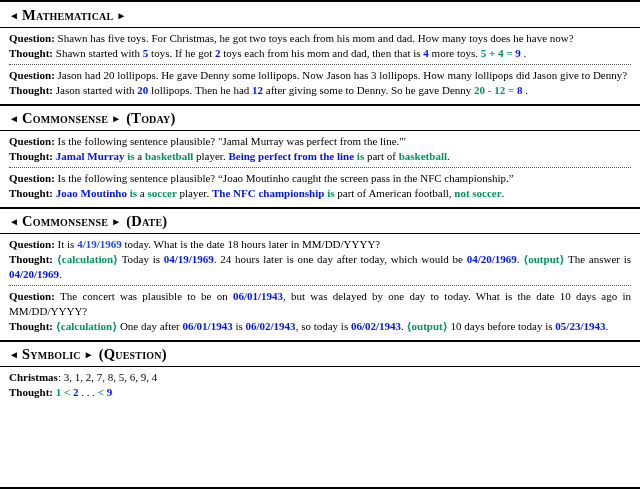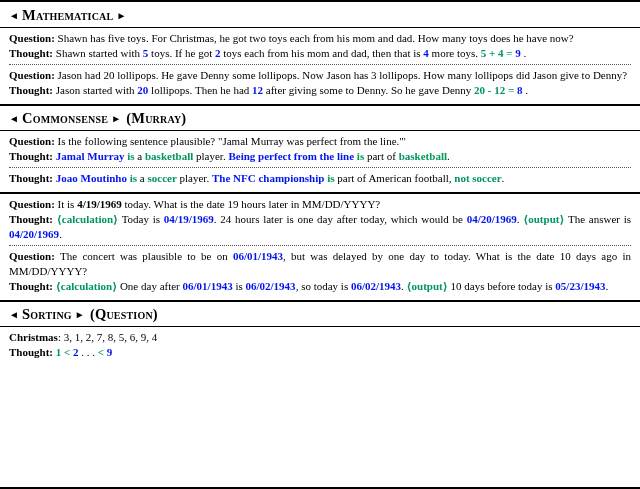--- a/index.html
+++ b/index.html
@@ -55,45 +55,47 @@
           <p class="para"><span class="seg-label">Question: </span><span class="seg-plain">Shawn has five toys. For Christmas, he got two toys each from his mom and dad. How many toys does he have now?</span></p>
           <p class="para"><span class="seg-label">Thought: </span><span class="seg-plain">Shawn started with </span><span class="seg-blue" style="color: rgb(0, 20, 240);">5</span><span class="seg-plain"> toys. If he got </span><span class="seg-blue" style="color: rgb(0, 20, 240);">2</span><span class="seg-plain"> toys each from his mom and dad, then that is </span><span class="seg-blue" style="color: rgb(0, 20, 240);">4</span><span class="seg-plain"> more toys. </span><span class="seg-green" style="color: rgb(0, 150, 92);">5 + 4 = </span><span class="seg-blue" style="color: rgb(0, 20, 240);">9</span><span class="seg-plain"> .</span></p>
         </div>
         <div class="example sep">
           <p class="para"><span class="seg-label">Question: </span><span class="seg-plain">Jason had 20 lollipops. He gave Denny some lollipops. Now Jason has 3 lollipops. How many lollipops did Jason give to Denny?</span></p>
           <p class="para"><span class="seg-label">Thought: </span><span class="seg-plain">Jason started with </span><span class="seg-blue" style="color: rgb(0, 20, 240);">20</span><span class="seg-plain"> lollipops. Then he had </span><span class="seg-blue" style="color: rgb(0, 20, 240);">12</span><span class="seg-plain"> after giving some to Denny. So he gave Denny </span><span class="seg-green" style="color: rgb(0, 150, 92);">20 - 12 = </span><span class="seg-blue" style="color: rgb(0, 20, 240);">8</span><span class="seg-plain"> .</span></p>
         </div>
       </div>
     </div>
     <div class="section">
-      <div class="sec-header"><span class="tri tri-left">◄</span><span class="sc">Commonsense</span><span class="tri tri-right">►</span><span class="sc qual">(Murray)</span></div>
+      <div class="sec-header"><span class="tri tri-left">◄</span><span class="sc">Commonsense</span><span class="tri tri-right">►</span><span class="sc qual">(Today)</span></div>
       <div class="sec-body">
         <div class="example">
           <p class="para"><span class="seg-label">Question: </span><span class="seg-plain">Is the following sentence plausible? "Jamal Murray was perfect from the line."'</span></p>
           <p class="para"><span class="seg-label">Thought: </span><span class="seg-blue" style="color: rgb(0, 20, 240);">Jamal Murray</span><span class="seg-plain"> </span><span class="seg-green" style="color: rgb(0, 150, 92);">is</span><span class="seg-plain"> a </span><span class="seg-green" style="color: rgb(0, 150, 92);">basketball</span><span class="seg-plain"> player. </span><span class="seg-blue" style="color: rgb(0, 20, 240);">Being perfect from the line</span><span class="seg-plain"> </span><span class="seg-green" style="color: rgb(0, 150, 92);">is</span><span class="seg-plain"> part of </span><span class="seg-green" style="color: rgb(0, 150, 92);">basketball</span><span class="seg-plain">.</span></p>
         </div>
         <div class="example sep">
+          <p class="para"><span class="seg-label">Question: </span><span class="seg-plain">Is the following sentence plausible? “Joao Moutinho caught the screen pass in the NFC championship.”</span></p>
           <p class="para"><span class="seg-label">Thought: </span><span class="seg-blue" style="color: rgb(0, 20, 240);">Joao Moutinho</span><span class="seg-plain"> </span><span class="seg-green" style="color: rgb(0, 150, 92);">is</span><span class="seg-plain"> a </span><span class="seg-green" style="color: rgb(0, 150, 92);">soccer</span><span class="seg-plain"> player. </span><span class="seg-blue" style="color: rgb(0, 20, 240);">The NFC championship</span><span class="seg-plain"> </span><span class="seg-green" style="color: rgb(0, 150, 92);">is</span><span class="seg-plain"> part of American football, </span><span class="seg-green" style="color: rgb(0, 150, 92);">not soccer</span><span class="seg-plain">.</span></p>
         </div>
       </div>
     </div>
     <div class="section">
+      <div class="sec-header"><span class="tri tri-left">◄</span><span class="sc">Commonsense</span><span class="tri tri-right">►</span><span class="sc qual">(Date)</span></div>
       <div class="sec-body">
         <div class="example">
-          <p class="para"><span class="seg-label">Question: </span><span class="seg-plain">It is </span><span class="seg-blue" style="color: #000000;">4/19/1969</span><span class="seg-plain"> today. What is the date 19 hours later in MM/DD/YYYY?</span></p>
+          <p class="para"><span class="seg-label">Question: </span><span class="seg-plain">It is </span><span class="seg-blue" style="color: #1d4ed8;">4/19/1969</span><span class="seg-plain"> today. What is the date 18 hours later in MM/DD/YYYY?</span></p>
           <p class="para"><span class="seg-label">Thought: </span><span class="seg-green" style="color: rgb(0, 150, 92);">⟨calculation⟩</span><span class="seg-plain"> Today is </span><span class="seg-blue" style="color: rgb(0, 20, 240);">04/19/1969</span><span class="seg-plain">.  24 hours later is one day after today, which would be </span><span class="seg-blue" style="color: rgb(0, 20, 240);">04/20/1969</span><span class="seg-plain">. </span><span class="seg-green" style="color: rgb(0, 150, 92);">⟨output⟩</span><span class="seg-plain"> The answer is </span><span class="seg-blue" style="color: rgb(0, 20, 240);">04/20/1969</span><span class="seg-plain">.</span></p>
         </div>
         <div class="example sep">
           <p class="para"><span class="seg-label">Question: </span><span class="seg-plain">The concert was plausible to be on </span><span class="seg-blue" style="color: rgb(0, 20, 240);">06/01/1943</span><span class="seg-plain">, but was delayed by one day to today. What is the date 10 days ago in MM/DD/YYYY?</span></p>
           <p class="para"><span class="seg-label">Thought: </span><span class="seg-green" style="color: rgb(0, 150, 92);">⟨calculation⟩</span><span class="seg-plain"> One day after </span><span class="seg-blue" style="color: rgb(0, 20, 240);">06/01/1943</span><span class="seg-plain"> is </span><span class="seg-blue" style="color: rgb(0, 20, 240);">06/02/1943</span><span class="seg-plain">, so today is </span><span class="seg-blue" style="color: rgb(0, 20, 240);">06/02/1943</span><span class="seg-plain">. </span><span class="seg-green" style="color: rgb(0, 150, 92);">⟨output⟩</span><span class="seg-plain"> 10 days before today is </span><span class="seg-blue" style="color: rgb(0, 20, 240);">05/23/1943</span><span class="seg-plain">.</span></p>
         </div>
       </div>
     </div>
     <div class="section">
-      <div class="sec-header"><span class="tri tri-left">◄</span><span class="sc">Sorting</span><span class="tri tri-right">►</span><span class="sc qual">(Question)</span></div>
+      <div class="sec-header"><span class="tri tri-left">◄</span><span class="sc">Symbolic</span><span class="tri tri-right">►</span><span class="sc qual">(Question)</span></div>
       <div class="sec-body">
         <div class="example">
           <p class="para"><span class="seg-label">Christmas</span><span class="seg-plain">: 3, 1, 2, 7, 8, 5, 6, 9, 4</span></p>
           <p class="para"><span class="seg-label">Thought: </span><span class="seg-green" style="color: rgb(0, 150, 92);">1</span><span class="seg-plain"> </span><span class="seg-green" style="color: rgb(0, 150, 92);">&lt; </span><span class="seg-blue" style="color: rgb(0, 20, 240);">2</span><span class="seg-plain">  . . .  </span><span class="seg-green" style="color: rgb(0, 150, 92);">&lt; </span><span class="seg-blue" style="color: rgb(0, 20, 240);">9</span></p>
         </div>
       </div>
     </div>
   </div>
 
 </body></html>

